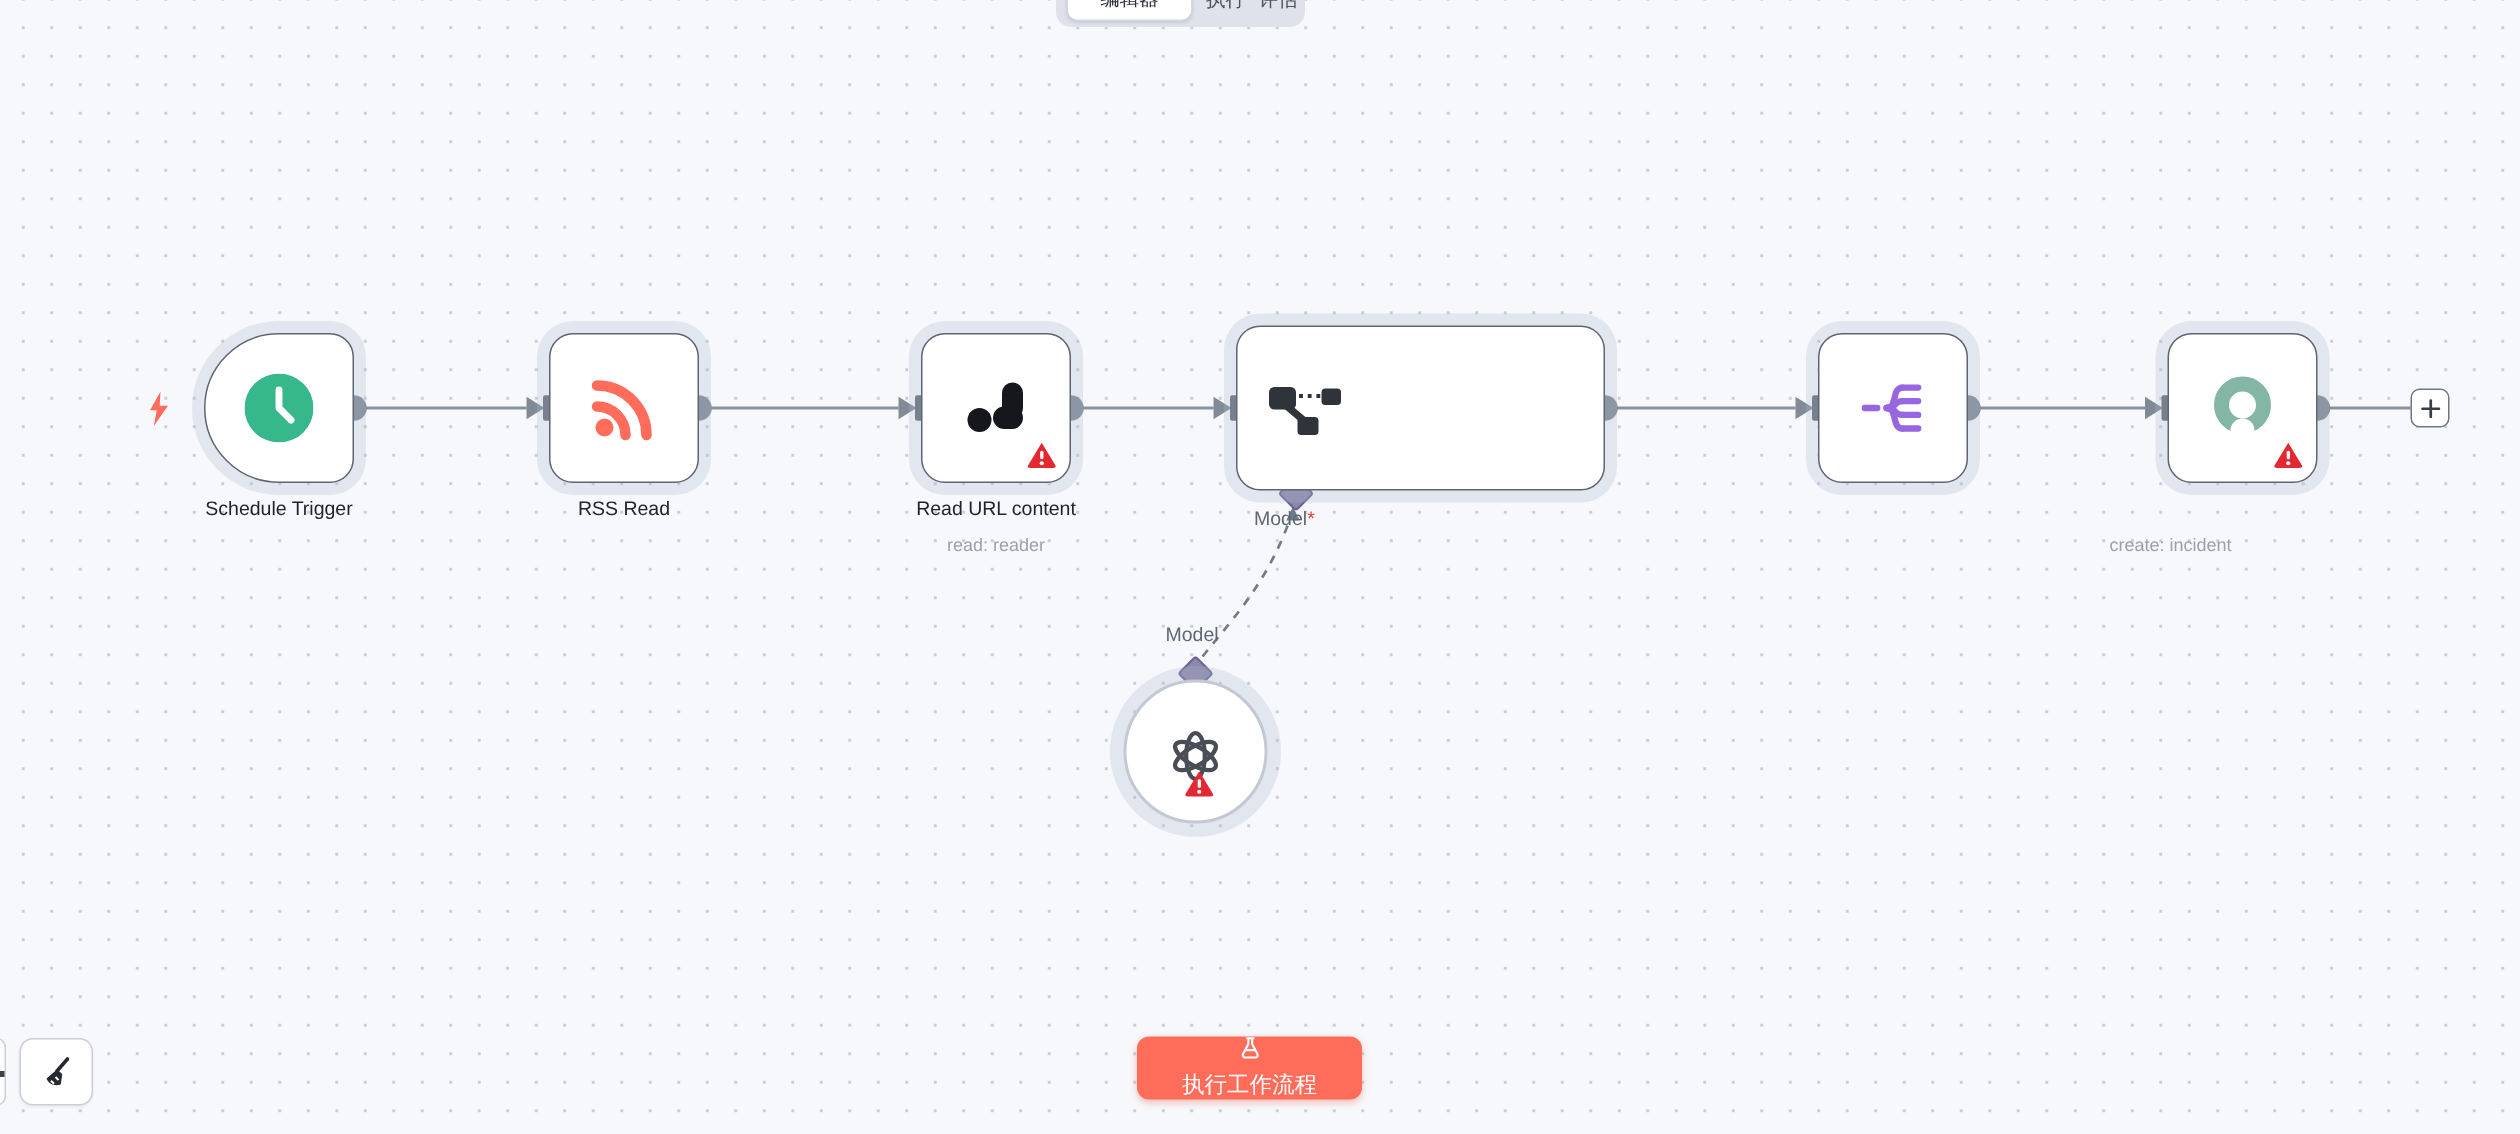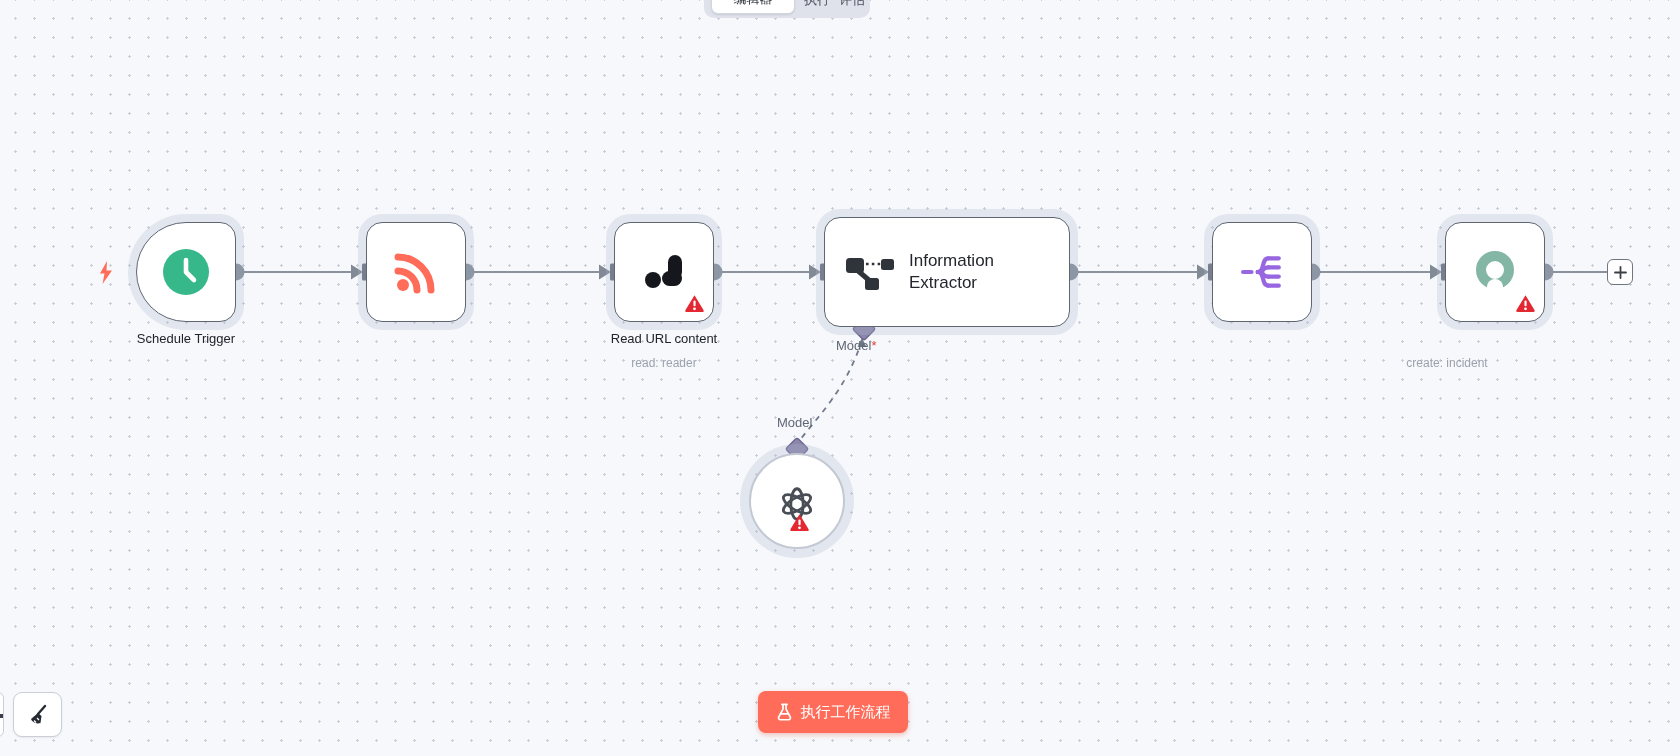--- a/index.html
+++ b/index.html
@@ -33,21 +33,21 @@
     color:#9ba1ac; }
   .inner-label { font-size:17px; font-weight:500; color:#23272e; line-height:1.32;
     margin-left:14px; width:120px; }
   .warn { position:absolute; width:21px; height:20px; }
   .port-label { position:absolute; font-size:13px; color:#5f6775; white-space:nowrap; }
   .star { color:#e23c2e; }
   
   .exec-btn { position:absolute; left:758px; top:691px; width:150px; height:42px;
     background:#ff6d5a; border:none; border-radius:8px; color:#ffffff; font-size:15px;
     display:flex; align-items:center; justify-content:center; gap:8px; cursor:pointer;
-    box-shadow:0 2px 5px rgba(230,90,70,.35); font-family:Liberation Serif, serif; }
+    box-shadow:0 2px 5px rgba(230,90,70,.35); font-family:Liberation Serif, serif;flex-direction:column; }
   .tidy-btn { position:absolute; left:13px; top:692px; width:49px; height:45px;
     background:#ffffff; border:1px solid #c9ced8; border-radius:9px; display:flex;
     align-items:center; justify-content:center; cursor:pointer;
     box-shadow:0 1px 2px rgba(40,50,70,.08); }
   .edge-panel { position:absolute; left:-9px; top:692px; width:13px; height:45px;
     background:#ffffff; border:1px solid #c9ced8; border-radius:0 6px 6px 0; }
   .edge-dot { position:absolute; left:0px; top:714px; width:3px; height:4px;
     background:#3a4049; }
   svg.layer { position:absolute; left:0; top:0; pointer-events:none; }
   svg.layer [data-interactable="true"] { pointer-events:auto; cursor:pointer; }
@@ -123,20 +123,21 @@
   </div>
   <div class="node-title" style="left:36px; top:331px;" data-interactable="false">Schedule Trigger</div>
 
   <div class="node square" style="left:366px; top:222px;" data-interactable="true">
     <svg width="46" height="46" viewBox="0 0 46 46" data-interactable="false">
       <circle cx="10" cy="36" r="6" fill="#ff6d5a"></circle>
       <path d="M5 22 a19 19 0 0 1 19 19" fill="none" stroke="#ff6d5a" stroke-width="7" stroke-linecap="round"></path>
       <path d="M5 8 a33 33 0 0 1 33 33" fill="none" stroke="#ff6d5a" stroke-width="7" stroke-linecap="round"></path>
     </svg>
   </div>
+  <div class="node-title" style="left:266px; top:331px;" data-interactable="false">RSS Read</div>
 
   <div class="node square" style="left:614px; top:222px;" data-interactable="true">
     <svg width="46" height="46" viewBox="0 0 46 46" data-interactable="false">
       <circle cx="12" cy="31" r="8" fill="#15171c"></circle>
       <rect x="27" y="6" width="14" height="24" rx="7" fill="#15171c"></rect>
       <rect x="21" y="22" width="20" height="15" rx="7.5" fill="#15171c"></rect>
     </svg>
     <svg class="warn" style="right:8px; bottom:8px;" viewBox="0 0 24 23" data-interactable="false">
       <path d="M12 2.5 L22.3 19.5 Q23.6 21.8 20.6 21.8 H3.4 Q0.4 21.8 1.7 19.5 Z" fill="#e32832"></path>
       <rect x="10.8" y="8.6" width="2.5" height="6.6" rx="1.2" fill="#ffffff"></rect>
@@ -147,21 +148,20 @@
   <div class="node-sub" style="left:514px; top:356px;" data-interactable="false">read: reader</div>
 
   <div class="node wide" style="left:824px; top:217px; width:246px; height:110px;" data-interactable="true">
     <svg width="50" height="42" viewBox="0 0 50 42" data-interactable="false">
       <rect x="1" y="7" width="18" height="15" rx="3.5" fill="#2f343b"></rect>
       <line x1="12" y1="19" x2="25" y2="30" stroke="#2f343b" stroke-width="5"></line>
       <rect x="20" y="27" width="14" height="12" rx="2.5" fill="#2f343b"></rect>
       <line x1="21" y1="13" x2="36" y2="13" stroke="#2f343b" stroke-width="2.6" stroke-dasharray="2.6 3.2"></line>
       <rect x="36" y="8" width="13" height="11" rx="2.5" fill="#2f343b"></rect>
     </svg>
-    <div class="inner-label" data-interactable="false">Information Extractor</div>
   </div>
   <div class="port-label" style="left:836px; top:338px;" data-interactable="false">
     <span>Model</span><span class="star">*</span>
   </div>
 
   <div class="port-label" style="left:777px; top:415px;" data-interactable="false">Model</div>
   <div class="node round" style="left:749px; top:453px; width:96px; height:96px; box-shadow:0 0 0 9px rgba(173,182,207,.28);" data-interactable="true">
     <svg width="42" height="42" viewBox="0 0 44 44" style="margin-top:6px;" data-interactable="false">
       <g transform="translate(22,22)" fill="none" stroke="#494e56" stroke-width="3">
         <ellipse rx="6.5" ry="16"></ellipse>

